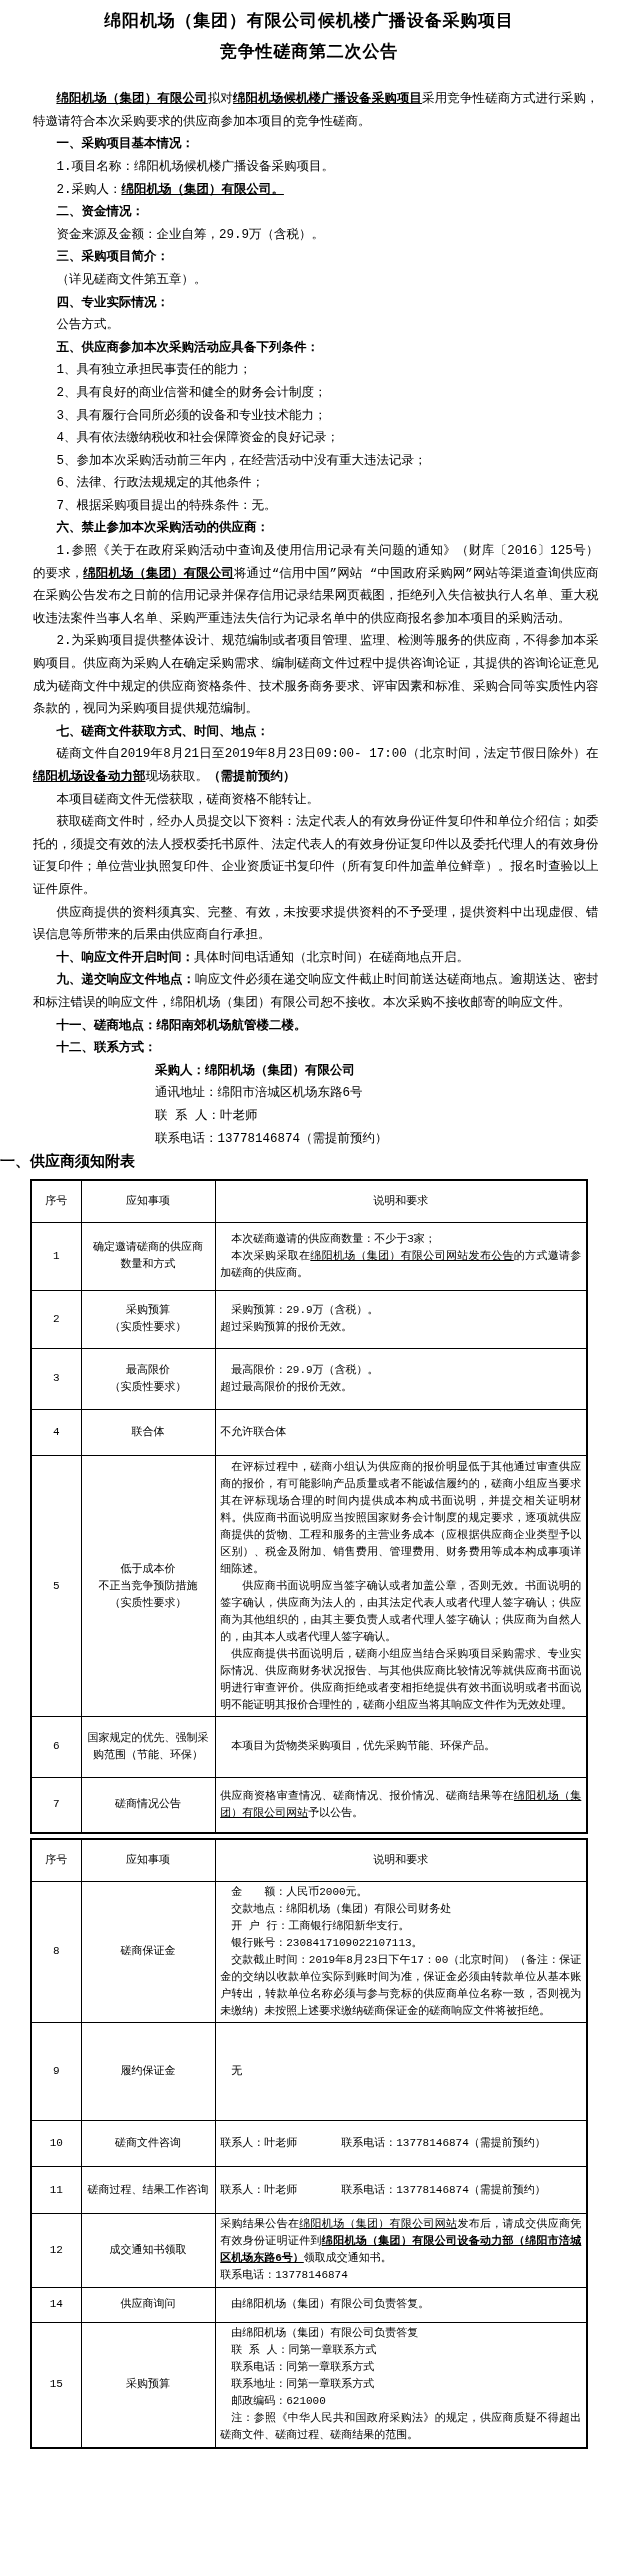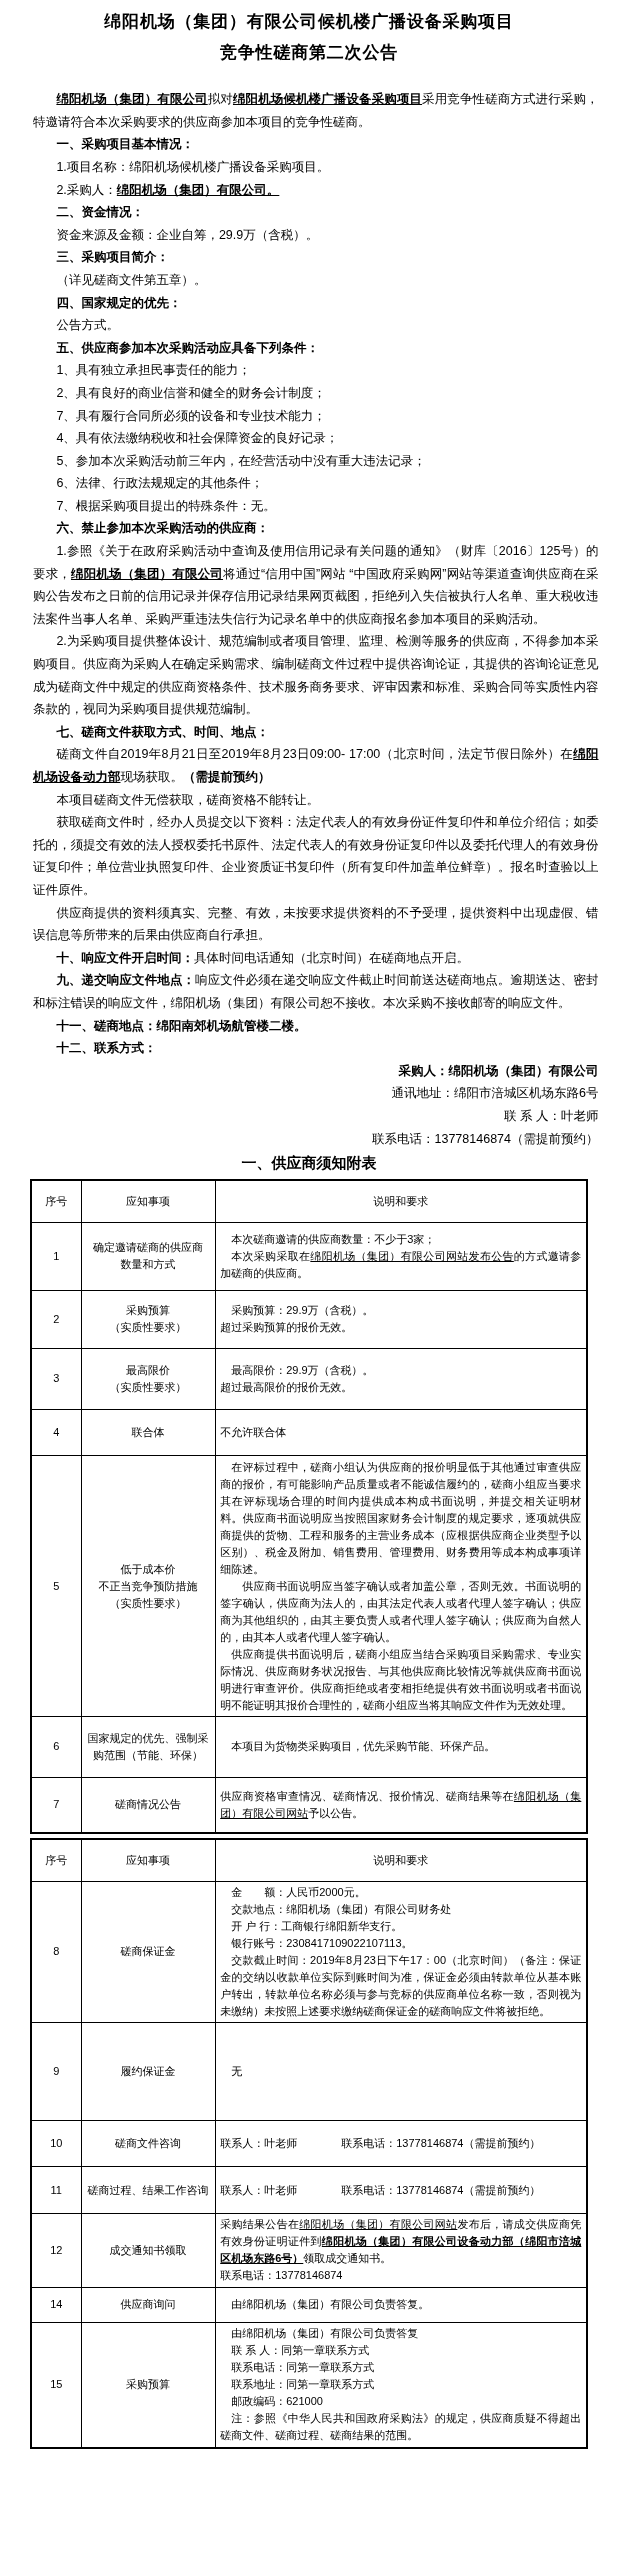--- a/index.html
+++ b/index.html
@@ -1,33 +1,33 @@
 <!DOCTYPE html>
 <html style="font-size:12.5px"><head>
 <meta charset="utf-8">
 <style>
   html,body{margin:0;padding:0;background:#888;}
   .page{
     width:618px;height:2576px;margin:0 auto;background:#fff;color:#000;
-    font-family:Liberation Sans, sans-serif;overflow:hidden;position:relative;
+    font-family:Liberation Mono, monospace;overflow:hidden;position:relative;
   }
   .title{
     margin:0;padding:0 7.8px;text-align:center;font-size:17px;font-weight:bold;
     line-height:31px;letter-spacing:0.8px;
   }
   .title.first{padding-top:6.2px;}
   .doc{padding:20px 19.5px 0 33px;}
   .doc-para{font-size:12.5px;line-height:22.6px;text-align:justify;margin:0;}
   .doc-para.indent{text-indent:23.4px;}
   .doc-para.heading{font-weight:bold;text-indent:23.4px;text-align:left;}
-  .doc-para.contact{padding-left:122px;text-align:right;}
+  .doc-para.contact{padding-left:122px;text-align:left;}
   .b{font-weight:bold;}
   .u{text-decoration:underline;}
   .table-title{
-    text-align:center;font-weight:bold;font-size:15px;line-height:20px;
+    text-align:left;font-weight:bold;font-size:15px;line-height:20px;
     margin:3.1px 0 6.2px 0;
   }
   table.annex{
     border-collapse:collapse;table-layout:fixed;width:556px;margin:0 auto;
     border:2.3px solid #000;
   }
   .tgap{height:3.9px;}
   table.annex th,table.annex td{
     border:0.8px solid #000;font-size:11px;line-height:17px;font-weight:normal;
     padding:2.3px 4.7px;vertical-align:middle;overflow:hidden;
@@ -62,26 +62,26 @@
 
   <div class="doc" id="doc-body">
       <div class="doc-para indent"><span class="b u">绵阳机场（集团）有限公司</span><span>拟对</span><span class="b u">绵阳机场候机楼广播设备采购项目</span><span>采用竞争性磋商方式进行采购，特邀请符合本次采购要求的供应商参加本项目的竞争性磋商。</span></div>
       <div class="doc-para heading"><span>一、采购项目基本情况：</span></div>
       <div class="doc-para indent"><span>1.项目名称：绵阳机场候机楼广播设备采购项目。</span></div>
       <div class="doc-para indent"><span>2.采购人：</span><span class="b u">绵阳机场（集团）有限公司。</span></div>
       <div class="doc-para heading"><span>二、资金情况：</span></div>
       <div class="doc-para indent"><span>资金来源及金额：企业自筹，29.9万（含税）。</span></div>
       <div class="doc-para heading"><span>三、采购项目简介：</span></div>
       <div class="doc-para indent"><span>（详见磋商文件第五章）。</span></div>
-      <div class="doc-para heading"><span>四、国家规定的优先：</span></div>
+      <div class="doc-para heading"><span>四、专业实际情况：</span></div>
       <div class="doc-para indent"><span>公告方式。</span></div>
       <div class="doc-para heading"><span>五、供应商参加本次采购活动应具备下列条件：</span></div>
       <div class="doc-para indent"><span>1、具有独立承担民事责任的能力；</span></div>
       <div class="doc-para indent"><span>2、具有良好的商业信誉和健全的财务会计制度；</span></div>
-      <div class="doc-para indent"><span>7、具有履行合同所必须的设备和专业技术能力；</span></div>
+      <div class="doc-para indent"><span>3、具有履行合同所必须的设备和专业技术能力；</span></div>
       <div class="doc-para indent"><span>4、具有依法缴纳税收和社会保障资金的良好记录；</span></div>
       <div class="doc-para indent"><span>5、参加本次采购活动前三年内，在经营活动中没有重大违法记录；</span></div>
       <div class="doc-para indent"><span>6、法律、行政法规规定的其他条件；</span></div>
       <div class="doc-para indent"><span>7、根据采购项目提出的特殊条件：无。</span></div>
       <div class="doc-para heading"><span>六、禁止参加本次采购活动的供应商：</span></div>
       <div class="doc-para indent"><span>1.参照《关于在政府采购活动中查询及使用信用记录有关问题的通知》（财库〔2016〕125号）的要求，</span><span class="b u">绵阳机场（集团）有限公司</span><span>将通过“信用中国”网站 “中国政府采购网”网站等渠道查询供应商在采购公告发布之日前的信用记录并保存信用记录结果网页截图，拒绝列入失信被执行人名单、重大税收违法案件当事人名单、采购严重违法失信行为记录名单中的供应商报名参加本项目的采购活动。</span></div>
       <div class="doc-para indent"><span>2.为采购项目提供整体设计、规范编制或者项目管理、监理、检测等服务的供应商，不得参加本采购项目。供应商为采购人在确定采购需求、编制磋商文件过程中提供咨询论证，其提供的咨询论证意见成为磋商文件中规定的供应商资格条件、技术服务商务要求、评审因素和标准、采购合同等实质性内容条款的，视同为采购项目提供规范编制。</span></div>
       <div class="doc-para heading"><span>七、磋商文件获取方式、时间、地点：</span></div>
       <div class="doc-para indent"><span>磋商文件自2019年8月21日至2019年8月23日09:00- 17:00（北京时间，法定节假日除外）在</span><span class="b u">绵阳机场设备动力部</span><span>现场获取。</span><span class="b">（需提前预约）</span></div>
       <div class="doc-para indent"><span>本项目磋商文件无偿获取，磋商资格不能转让。</span></div>

